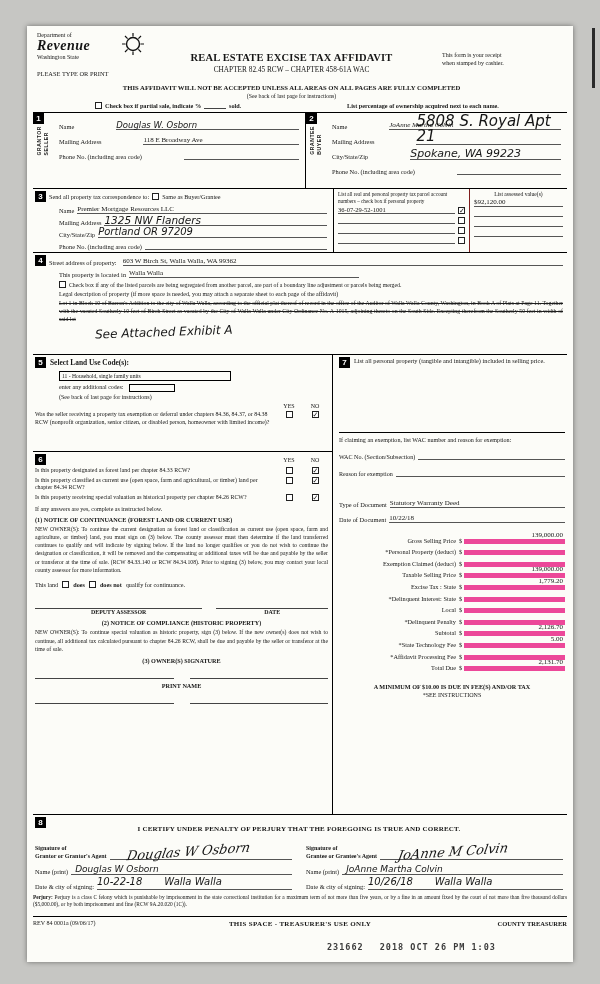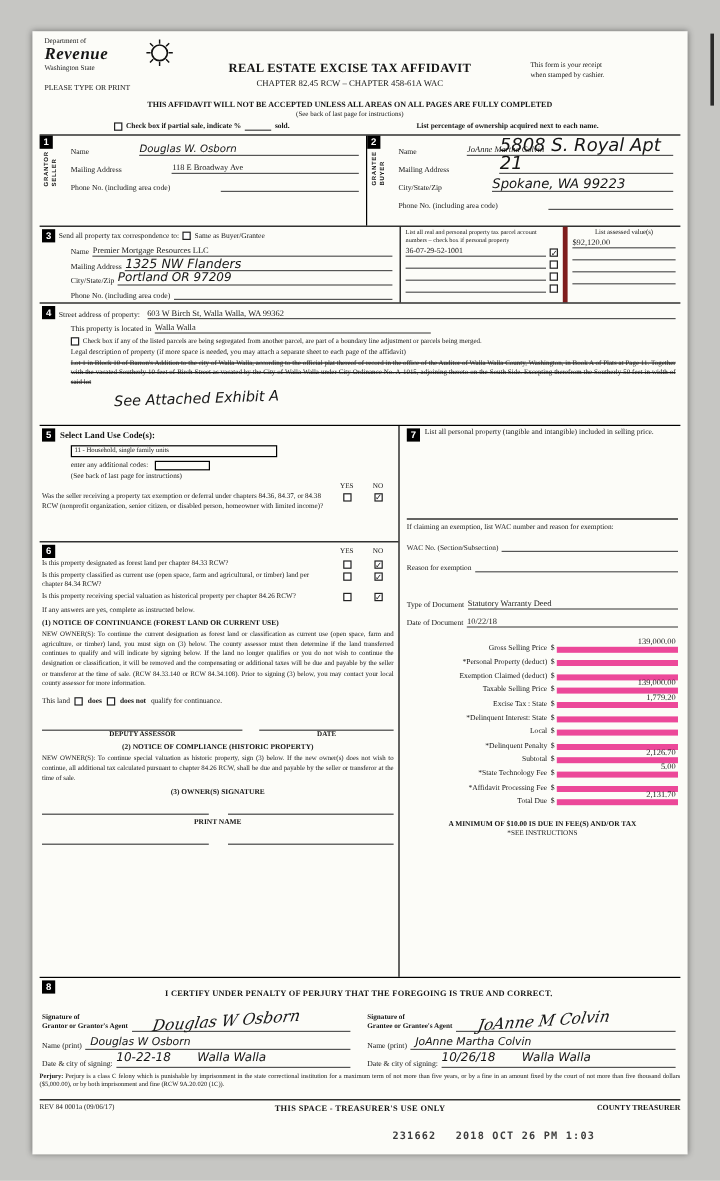--- a/index.html
+++ b/index.html
@@ -51,21 +51,21 @@
 
   
   .sec3{position:absolute;top:162px;left:6px;right:6px;height:64px;border-top:1px solid #000;display:flex;}
   .sec3-left{width:300px;position:relative;padding:2px 6px 0 2px;}
   .sec3-top{display:flex;align-items:center;gap:3px;font-size:6.2px;}
   .sec3-left .frow{height:12px;margin-left:24px;}
   .pcol{width:136px;border-left:1px solid #000;padding:2px 4px;}
   .pcol-h{font-size:5.2px;line-height:1.25;}
   .prow{display:flex;align-items:flex-end;gap:3px;height:10px;}
   .prow .fill{text-align:left;font-size:6.5px;}
-  .acol{flex:1;border-left:4px solid #7f1d1d;padding:2px 4px;}
+  .acol{flex:1;border-left:1px solid #7f1d1d;padding:2px 4px;}
   .acol-h{font-size:5.6px;text-align:center;}
   .arow{display:flex;align-items:flex-end;height:10px;}
 
   
   .sec4{position:absolute;top:226px;left:6px;right:6px;height:102px;border-top:1px solid #000;padding:2px 4px 0 2px;}
   .sec4 .row1{display:flex;align-items:flex-end;gap:3px;}
   .sec4 .row2{display:flex;align-items:flex-end;margin:3px 0 0 24px;width:300px;}
   .sec4 .row3{display:flex;align-items:center;gap:3px;margin:3px 0 0 24px;font-size:5.8px;}
   .sec4 .row4{margin:3px 0 0 24px;font-size:6px;}
   .legal{margin:2px 0 0 24px;font-size:5.8px;line-height:1.4;text-decoration:line-through;text-decoration-thickness:1px;color:#1d1d1d;text-align:justify;}

